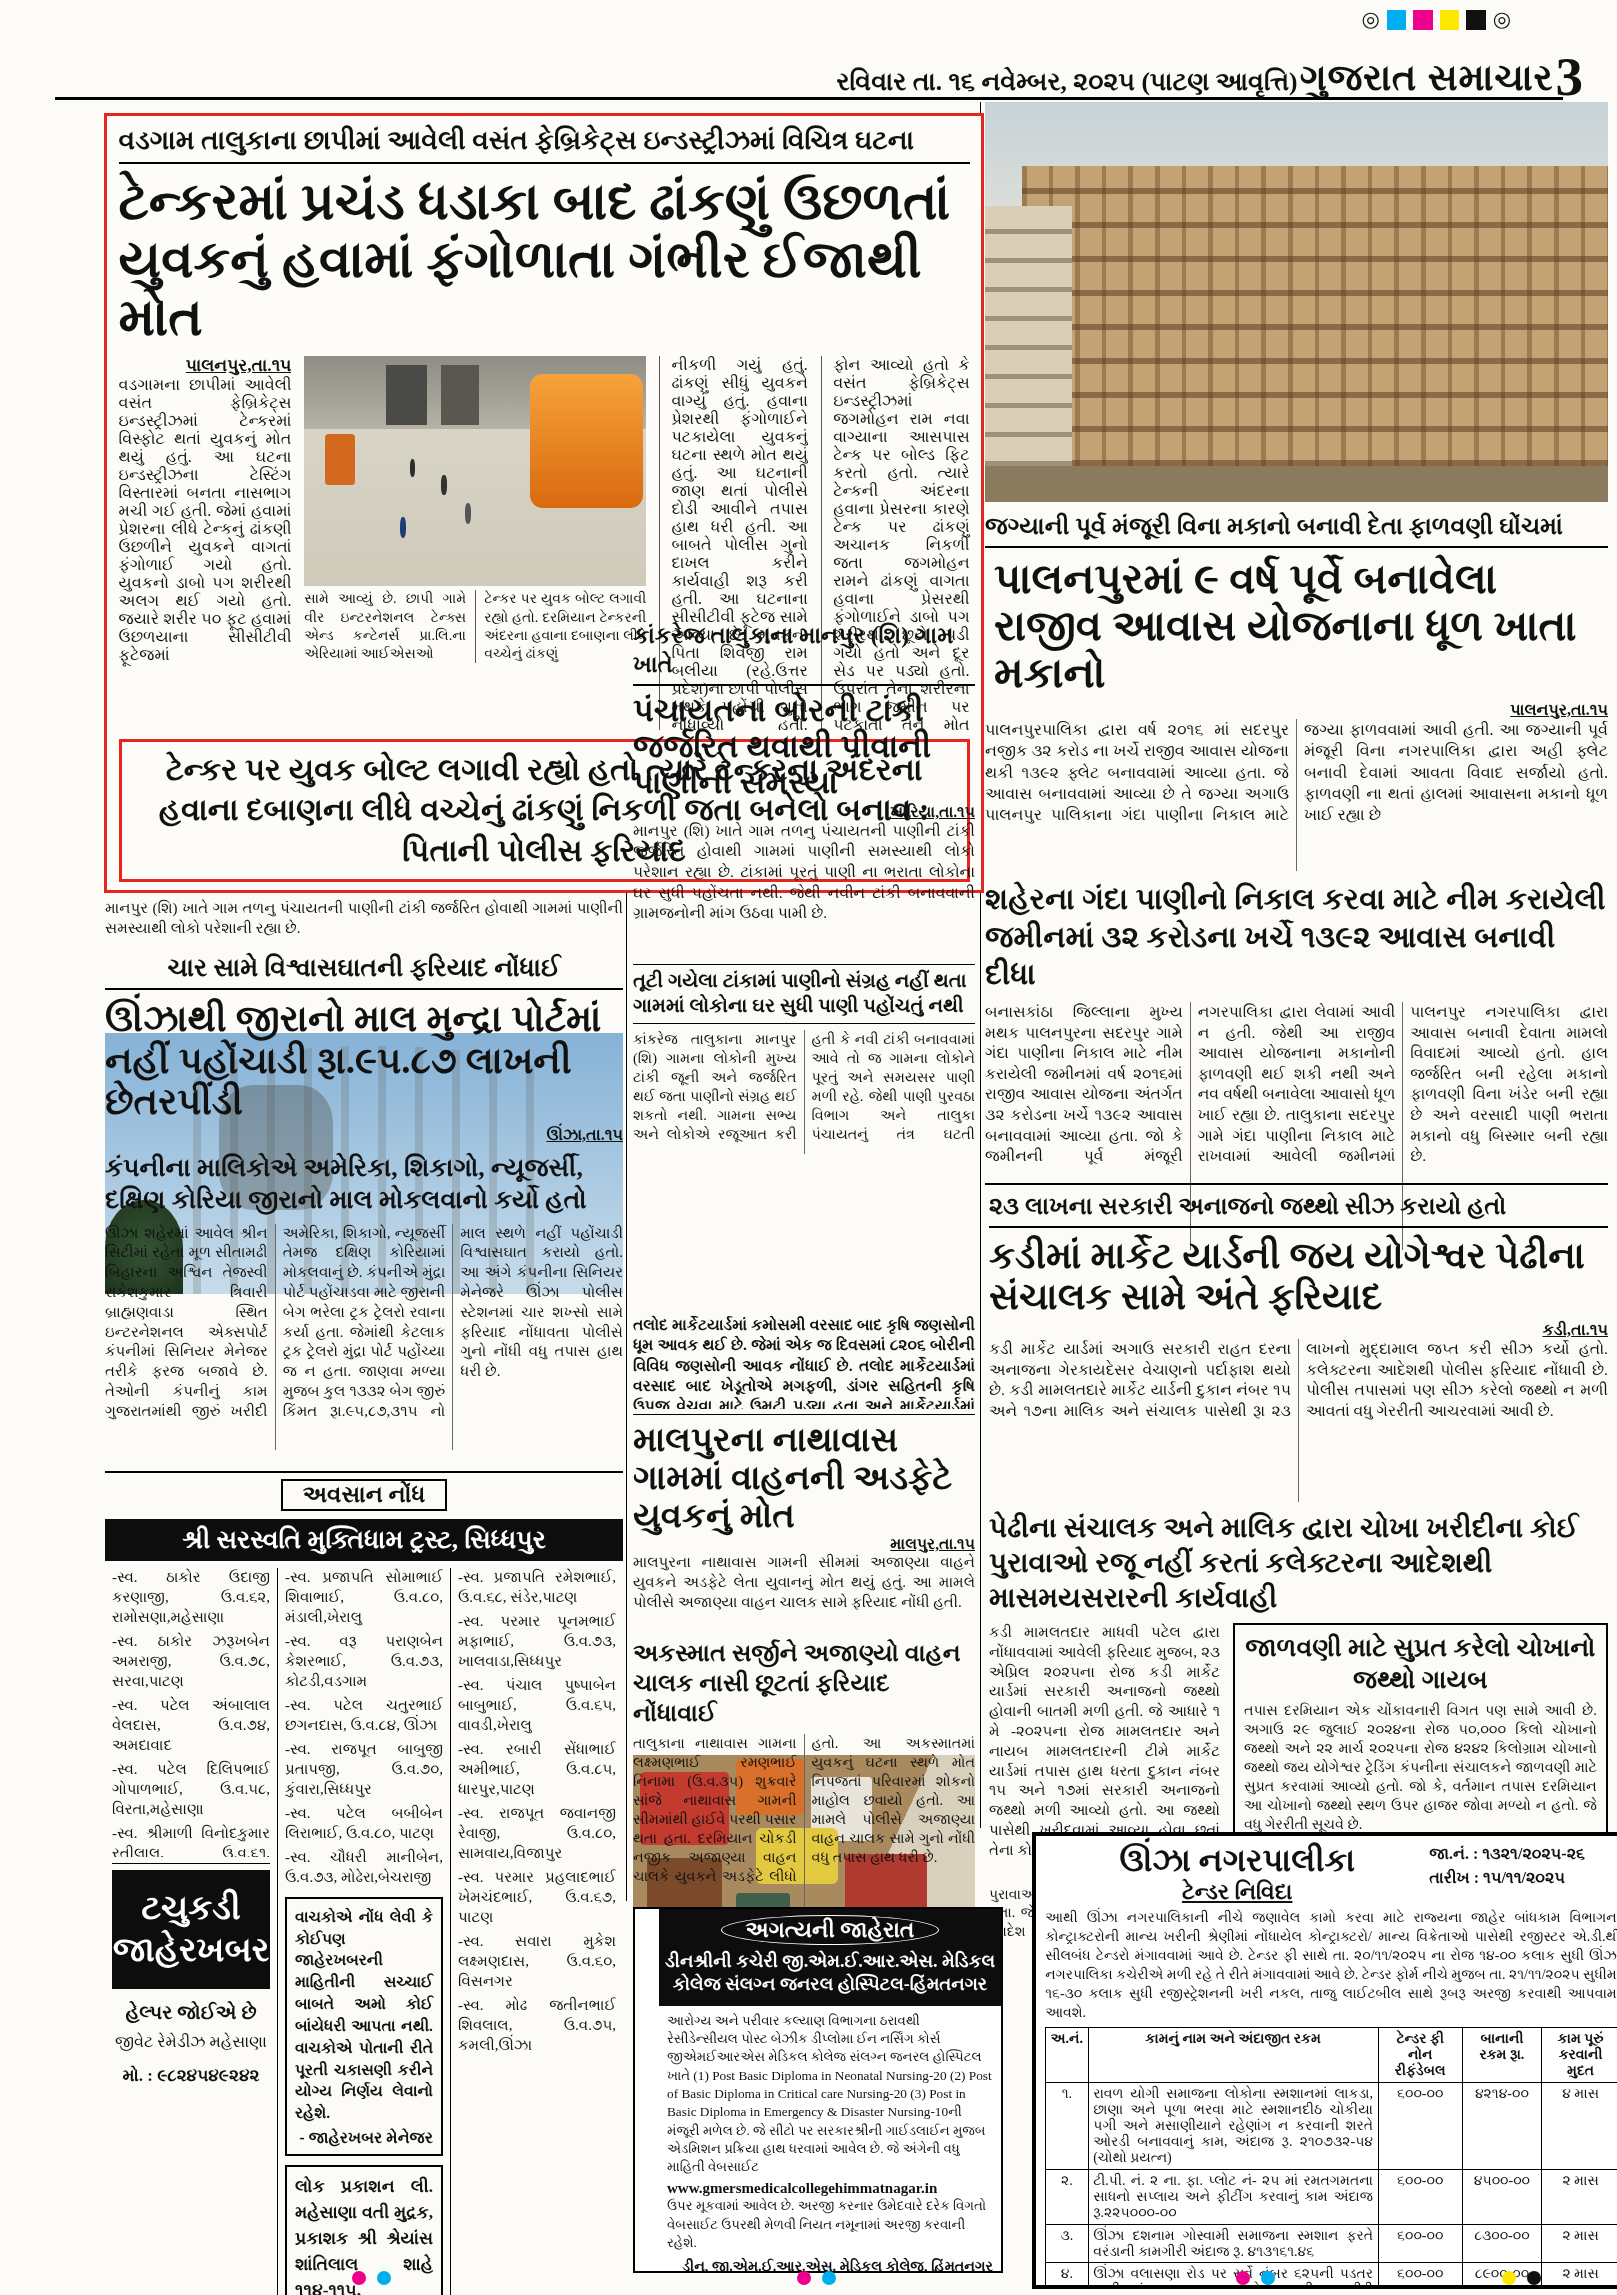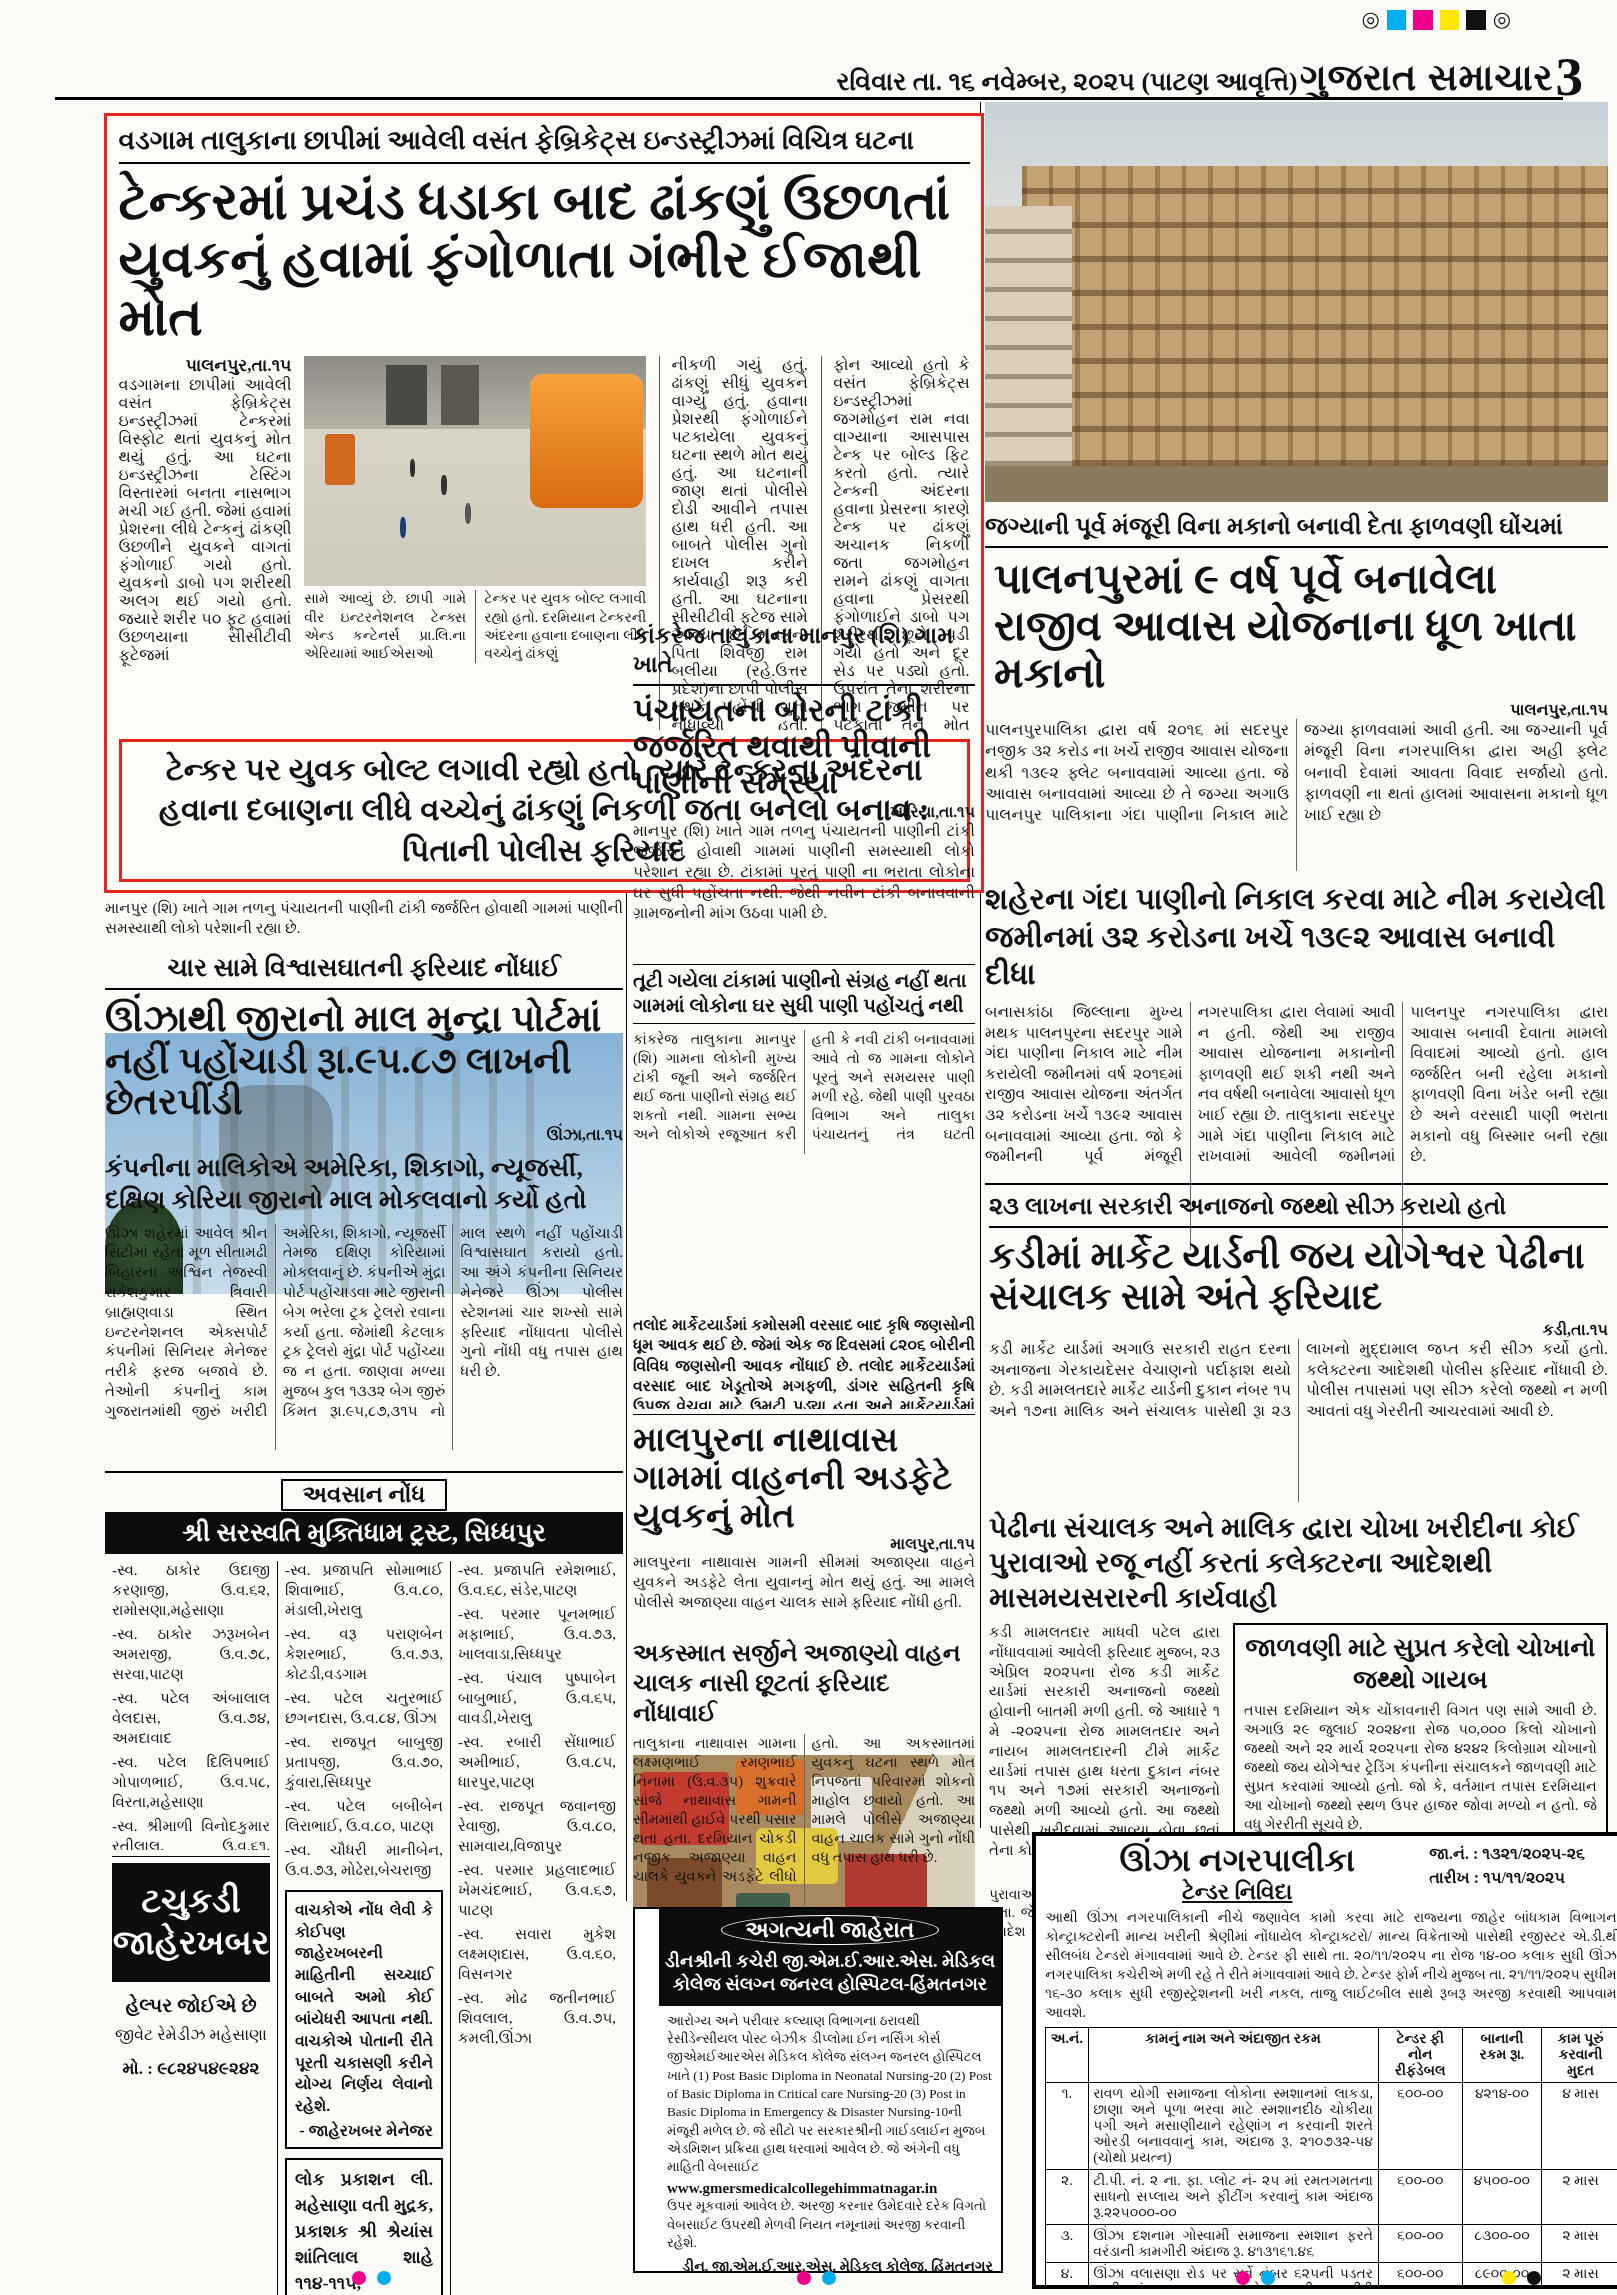--- a/index.html
+++ b/index.html
@@ -8,21 +8,21 @@
   .abs{position:absolute;}
   .jus{text-align:justify;}
   .hidden-oflow{overflow:hidden;}
   
   .mast{font-size:25.4px;font-weight:bold;}
   .brand{font-family:"Liberation Sans","DejaVu Sans",sans-serif;font-size:37px;font-weight:900;letter-spacing:0.6px;}
   .pageno{font-size:55px;font-weight:900;vertical-align:-4.6px;}
   .rule{background:#000;}
   
   .kicker{font-weight:bold;border-bottom:2.9px solid #000;padding-bottom:4.6px;line-height:1.25;}
-  .dateline{font-weight:bold;text-align:right;}
+  .dateline{font-weight:bold;text-align:right;text-decoration:underline;}
   .headline{font-weight:bold;line-height:1.12;}
   .subhead{font-weight:bold;line-height:1.25;}
   .body-text{line-height:1.32;}
   .cols2{column-count:2;column-gap:15px;column-rule:0.6px solid #666;}
   .cols3{column-count:3;column-gap:15px;column-rule:0.6px solid #666;}
   
   .leadbox{border:3.5px solid #e4261f;padding:8px 11.6px;background:#fdfcf8;}
   .strapbox{border:3.5px solid #e4261f;margin-top:9.2px;padding:8px 15px;text-align:center;
             font-size:31px;font-weight:bold;line-height:1.3;}
   .leadrow{display:flex;gap:12.7px;margin-top:3.5px;}
@@ -245,21 +245,21 @@
           <td class="num">૮૯૦૦-૦૦</td>
           <td class="num">૨ માસ</td>
         </tr>
         </tbody>
     </table>
 
   </div>
 
   <div class="abs rule" style="left:105px;top:1471px;width:518px;height:2.3px;"></div>
   <div class="abs" style="left:105px;top:1479px;width:518px;">
-    <div style="text-align:center;margin-bottom:1px;">
+    <div style="text-align:center;margin-bottom:8px;">
       <span style="border:2.3px solid #000;font-size:23px;font-weight:bold;padding:1.2px 19.6px;display:inline-block;">અવસાન નોંધ</span>
     </div>
     <div class="blackbar" style="font-size:25.4px;padding:5.8px 0;">શ્રી સરસ્વતિ મુક્તિધામ ટ્રસ્ટ, સિધ્ધપુર</div>
     <div class="obit-cols" style="margin-top:7px;height:768px;overflow:hidden;">
 
       <div class="obit-col">
         <div class="hidden-oflow" style="height:289px;">
             <p class="obit-entry">-સ્વ. ઠાકોર ઉદાજી કરણાજી, ઉ.વ.૬૨, રામોસણા,મહેસાણા</p>
             <p class="obit-entry">-સ્વ. ઠાકોર ઝરૂખબેન અમરાજી, ઉ.વ.૭૮, સરવા,પાટણ</p>
             <p class="obit-entry">-સ્વ. પટેલ અંબાલાલ વેલદાસ, ઉ.વ.૭૪, અમદાવાદ</p>

